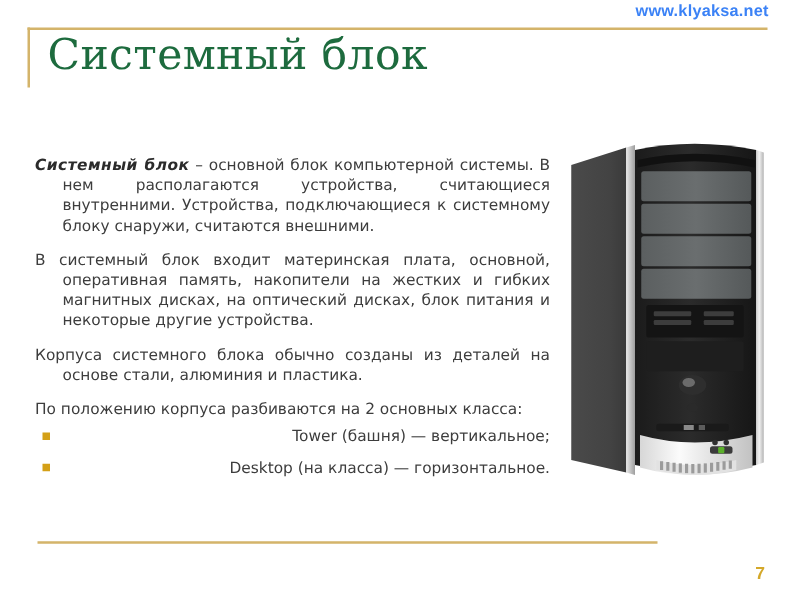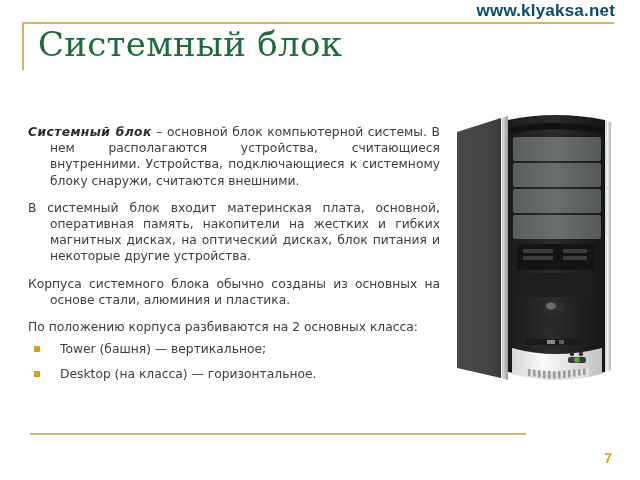--- a/index.html
+++ b/index.html
@@ -21,24 +21,24 @@
     inset: 0;
     background: #ffffff;
   }
 
   
   .watermark {
     position: absolute;
     top: 1px;
     right: 25px;
     font-family: "Liberation Sans", sans-serif;
-    font-size: 17px;
+    font-size: 13px;
     font-weight: bold;
     letter-spacing: 0.2px;
-    color: #0c4a6e;
+    color: #3b82f6;
     white-space: nowrap;
   }
   .title-rule-top {
     position: absolute;
     left: 22px;
     top: 22px;
     width: 592px;
     height: 2px;
     background: #d4b46a;
   }
@@ -92,20 +92,21 @@
     margin: 6px 0 0 0;
     padding: 0;
   }
   .bullets li {
     position: relative;
     font-size: 12.3px;
     line-height: 16px;
     padding-left: 32px;
     margin-bottom: 9px;
     color: #3d3d3d;
+    text-align: right;
   }
   .bullets li .sq {
     position: absolute;
     left: 6px;
     top: 5px;
     width: 6px;
     height: 6px;
     background: #d4a017;
   }
 
@@ -149,21 +150,21 @@
   <div class="title-rule-left"></div>
 
   <div class="slide-title">Системный блок</div>
 
   <div class="body-col">
 
     <p class="para"><span class="lead">Системный блок</span><span> – основной блок компьютерной системы. В нем располагаются устройства, считающиеся внутренними. Устройства, подключающиеся к системному блоку снаружи, считаются внешними.</span></p>
 
     <p class="para">В системный блок входит материнская плата, основной, оперативная память, накопители на жестких и гибких магнитных дисках, на оптический дисках, блок питания и некоторые другие устройства.</p>
 
-    <p class="para">Корпуса системного блока обычно созданы из основных на основе стали, алюминия и пластика.</p>
+    <p class="para">Корпуса системного блока обычно созданы из деталей на основе стали, алюминия и пластика.</p>
 
     <p class="para">По положению корпуса разбиваются на 2 основных класса:</p>
 
     <ul class="bullets">
       <li>
         <span class="sq"></span>
         <span>Tower (башня) — вертикальное;</span>
       </li>
       <li>
         <span class="sq"></span>

